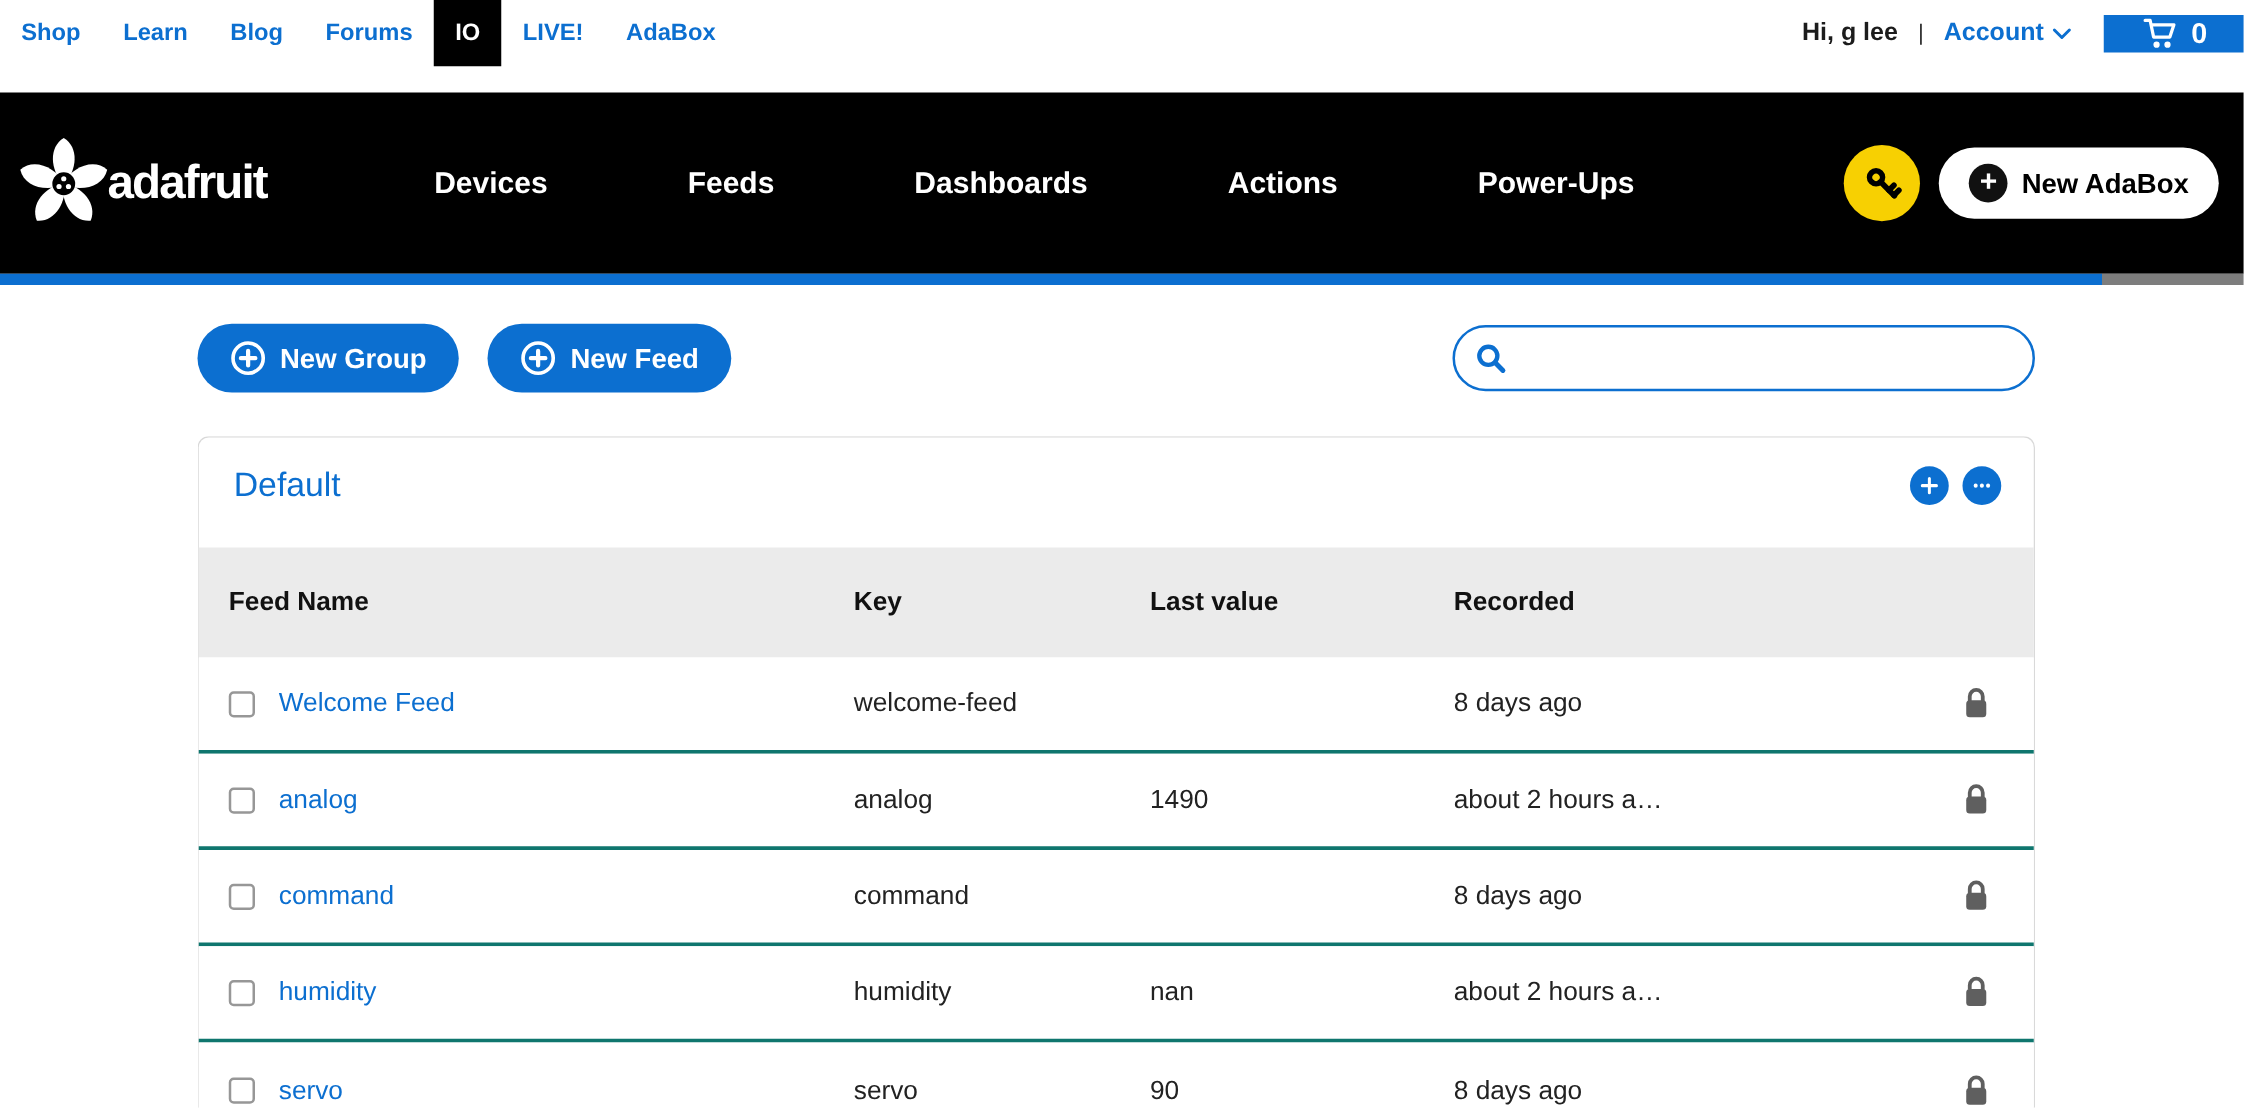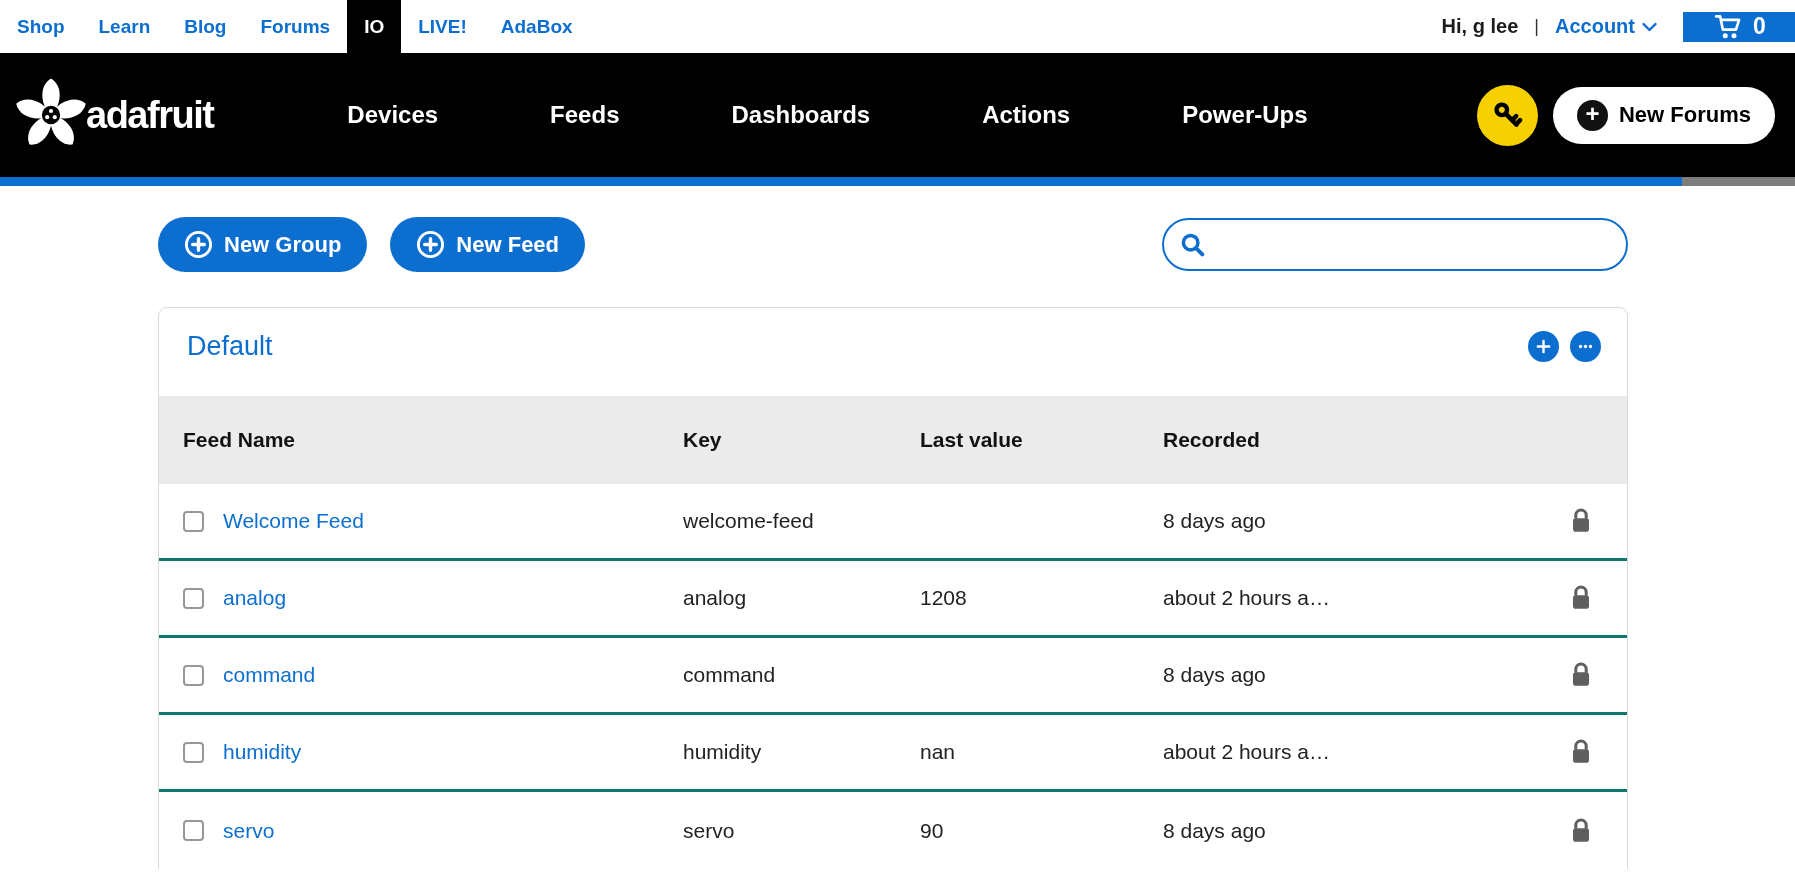--- a/index.html
+++ b/index.html
@@ -16,22 +16,22 @@
   .u-right { margin-left:auto; display:flex; align-items:center; }
   .greeting { color:#1c1c1c; font-size:20px; font-weight:600;padding-left:16px; }
   .u-sep { color:#333; font-size:18px; margin:0 16px; }
   .account { color:#0c6fd0; font-size:20px; font-weight:700; display:flex;
     align-items:center; gap:7px; cursor:pointer; margin-right:26px; }
   .cart-btn { width:112px; background:#0c6fd0; color:#fff; display:flex;
     align-items:center; justify-content:center; gap:9px; font-size:23px;
     font-weight:700; cursor:pointer; }
 
   
-  .main-nav { height:124px; background:#000; display:flex; align-items:center;
-    padding:0 20px 0 12px; }
+  .main-nav { height:145px; background:#000; display:flex; align-items:center;
+    padding:0 20px 0 12px;margin-top:21px; }
   .logo { display:flex; align-items:center; cursor:pointer; }
   .logo-text { color:#fff; font-size:38px; font-weight:700; letter-spacing:-1.5px;
     margin-left:-4px; }
   .nav-items { display:flex; margin-left:78px; }
   .nav-item { color:#fff; font-size:24px; font-weight:700; padding:0 56px;
     cursor:pointer; white-space:nowrap; }
   .nav-right { margin-left:auto; display:flex; align-items:center; gap:15px; }
   .key-btn { width:61px; height:61px; border-radius:50%; background:#f7d002;
     display:flex; align-items:center; justify-content:center; cursor:pointer; border:none; }
   .new-device-btn { height:57px; border-radius:29px; background:#fff; border:none;
@@ -161,21 +161,21 @@
         <g transform="rotate(-45 16 16)" stroke="#000" fill="none" stroke-width="4" stroke-linecap="round">
           <circle cx="16" cy="9.5" r="4.6"></circle>
           <line x1="16" y1="14.5" x2="16" y2="28"></line>
           <line x1="16" y1="22.5" x2="21" y2="22.5"></line>
           <line x1="16" y1="27.5" x2="21" y2="27.5"></line>
         </g>
       </svg>
     </button>
     <button class="new-device-btn">
       <span class="nd-plus">+</span>
-      <span>New Forums</span>
+      <span>New AdaBox</span>
     </button>
   </div>
 </div>
 
 <div class="stripe"></div>
 
 <div class="content">
 
 
   <div class="actions-row">
@@ -245,21 +245,21 @@
           </svg>
         </div>
       </div>
 
       <div class="trow">
         <div class="col-name">
           <span class="cbx"></span>
           <a class="feed-link">analog</a>
         </div>
         <div class="col-key">analog</div>
-        <div class="col-val">1208</div>
+        <div class="col-val">1490</div>
         <div class="col-rec">about 2 hours a…</div>
         <div class="col-lock">
           <svg width="26" height="30" viewBox="0 0 24 26">
             <path d="M7.2 11V7.6a4.8 4.8 0 0 1 9.6 0V11" fill="none" stroke="#5f5f5f" stroke-width="2.8"></path>
             <rect x="4.6" y="10.5" width="14.8" height="12.5" rx="2.6" fill="#5f5f5f"></rect>
           </svg>
         </div>
       </div>
 
       <div class="trow">

